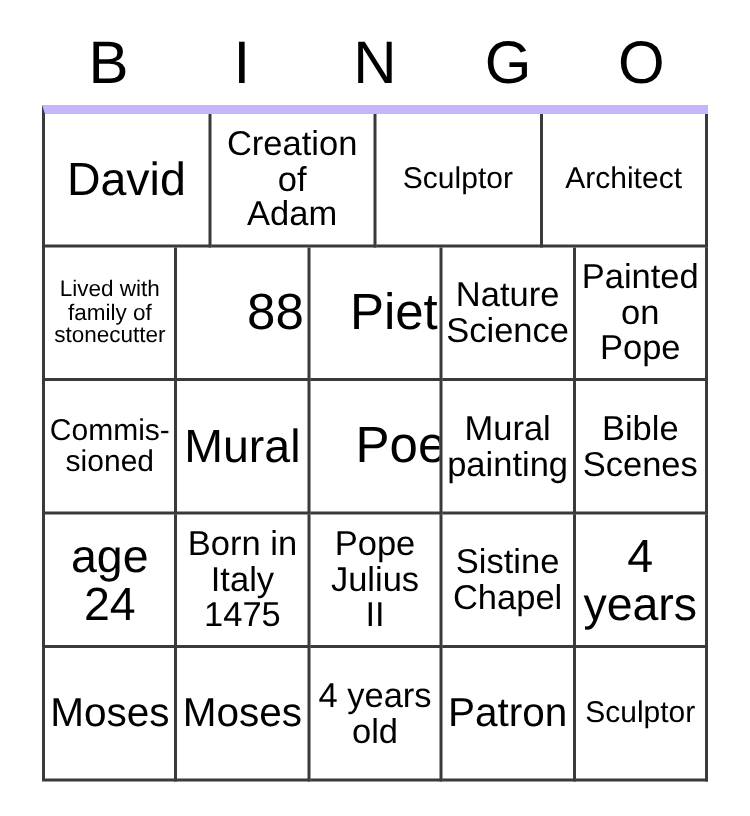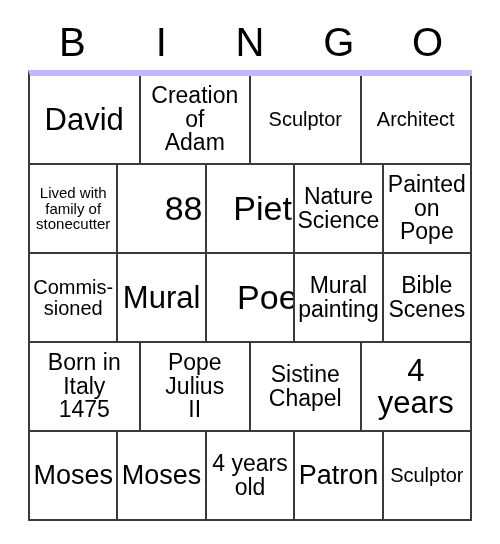--- a/index.html
+++ b/index.html
@@ -137,20 +137,24 @@
         <div class="cell fs-md">
           <span>Mural
 painting</span>
         </div>
         <div class="cell fs-md">
           <span>Bible
 Scenes</span>
         </div>
       </div>
       <div class="grid-row">
+        <div class="cell fs-xl">
+          <span>age
+24</span>
+        </div>
         <div class="cell fs-md">
           <span>Born in
 Italy
 1475</span>
         </div>
         <div class="cell fs-md">
           <span>Pope
 Julius
 II</span>
         </div>

